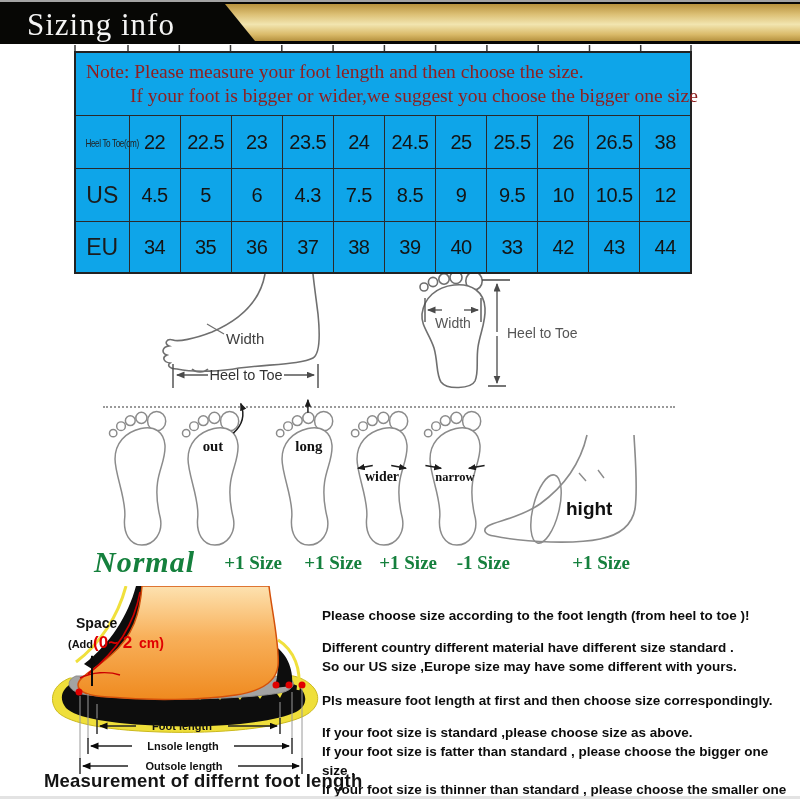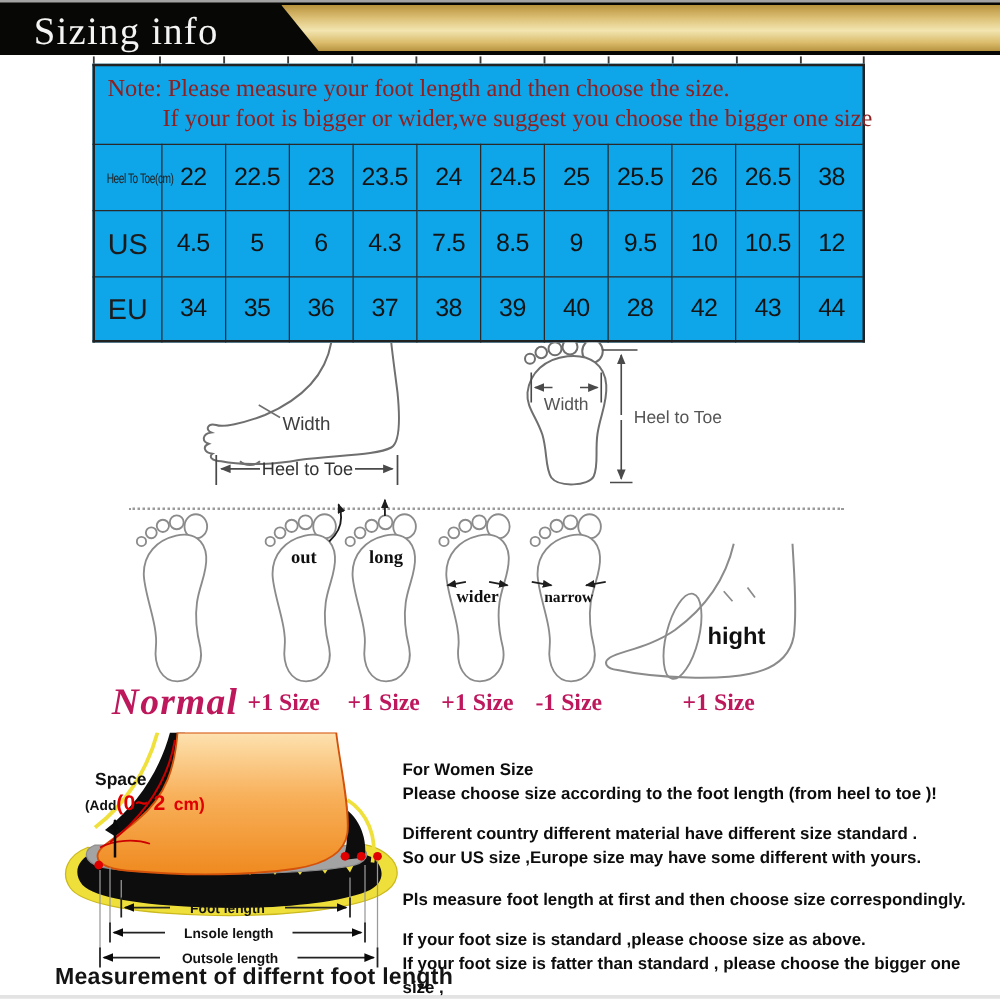--- a/index.html
+++ b/index.html
@@ -35,22 +35,22 @@
 
   
   .measure-svg{position:absolute;left:74px;top:274px;}
   .measure-svg text{font-family:"Liberation Sans",sans-serif;}
 
   
   .dotted-line{position:absolute;left:103px;top:406px;width:572px;border-top:2px dotted #9a9a9a;}
   .foot-item{position:absolute;top:396px;}
   .foot-item svg{overflow:visible;}
   .mark-text{font-family:"Liberation Serif",serif;font-weight:bold;fill:#101010;}
-  .foot-caption{position:absolute;top:552px;width:110px;text-align:center;
-                font-family:"Liberation Serif",serif;font-weight:bold;font-size:19px;color:#be185d;}
+  .foot-caption{position:absolute;top:552px;width:110px;text-align:right;
+                font-family:"Liberation Serif",serif;font-weight:bold;font-size:19px;color:#15803d;}
   .foot-caption.script{top:545px;font-style:italic;font-size:30px;font-weight:600;letter-spacing:1px;}
 
   
   .shoe-svg{position:absolute;left:40px;top:586px;}
   .shoe-svg text{font-family:"Liberation Sans",sans-serif;}
   .measurement-caption{position:absolute;left:44px;top:770px;font-size:18.5px;font-weight:bold;
                        color:#141414;letter-spacing:0.2px;}
 
   
   .info-block{position:absolute;left:322px;top:593px;width:465px;color:#0d0d0d;
@@ -147,21 +147,21 @@
   </tr>
   <tr class="r-eu">
     <td class="lab-big">EU</td>
     <td class="cell-num">34</td>
     <td class="cell-num">35</td>
     <td class="cell-num">36</td>
     <td class="cell-num">37</td>
     <td class="cell-num">38</td>
     <td class="cell-num">39</td>
     <td class="cell-num">40</td>
-    <td class="cell-num">28</td>
+    <td class="cell-num">33</td>
     <td class="cell-num">42</td>
     <td class="cell-num">43</td>
     <td class="cell-num">44</td>
   </tr>
 </tbody>
   </table>
 
 <svg class="measure-svg" width="626" height="132" viewBox="0 0 626 132">
 
   <g stroke="#6f6f6f" stroke-width="1.6" fill="none">
@@ -199,21 +199,21 @@
   <text x="433" y="64" font-size="14" fill="#555">Heel to Toe</text>
 </svg>
 
 <div class="dotted-line"></div>
 
 <div class="foot-item" style="left:103px">
   <svg width="74" height="152" viewBox="0 -14 80 164">
       <use href="#footprint"></use>
     </svg>
 </div>
-<div class="foot-item" style="left:206px">
+<div class="foot-item" style="left:176px">
   <svg width="74" height="152" viewBox="0 -14 80 164">
     <use href="#footprint"></use>
     <path d="M62,26 C71,18 75,7 70,-6" stroke="#1d1d1d" stroke-width="1.6" fill="none" marker-end="url(#m-dk)"></path>
     <text class="mark-text" x="40" y="45" font-size="16" text-anchor="middle">out</text>
   </svg>
 </div>
 <div class="foot-item" style="left:270px">
   <svg width="74" height="152" viewBox="0 -14 80 164">
     <use href="#footprint"></use>
     <line x1="41" y1="4" x2="41" y2="-10" stroke="#1d1d1d" stroke-width="1.6" marker-end="url(#m-dk)"></line>
@@ -311,21 +311,20 @@
     <line x1="198" y1="180" x2="259" y2="180" stroke="#222" stroke-width="1.4" marker-end="url(#m-bk)"></line>
     <text x="144" y="184" font-size="11" font-weight="bold" fill="#111" text-anchor="middle">Outsole length</text>
   </g>
 </svg>
 
 <div class="measurement-caption">Measurement of differnt foot length</div>
 
 <div class="info-block">
   <p>
     </p>
-    <div>For Women Size</div>
     <div>Please choose size according to the foot length (from heel to toe )!</div>
   <p></p>
   <p>
     </p>
     <div>Different country different material have different size standard .</div>
     <div>So our US size ,Europe size may have some different with yours.</div>
   <p></p>
   <p class="gap-lg">
     </p>
     <div>Pls measure foot length at first and then choose size correspondingly.</div>

